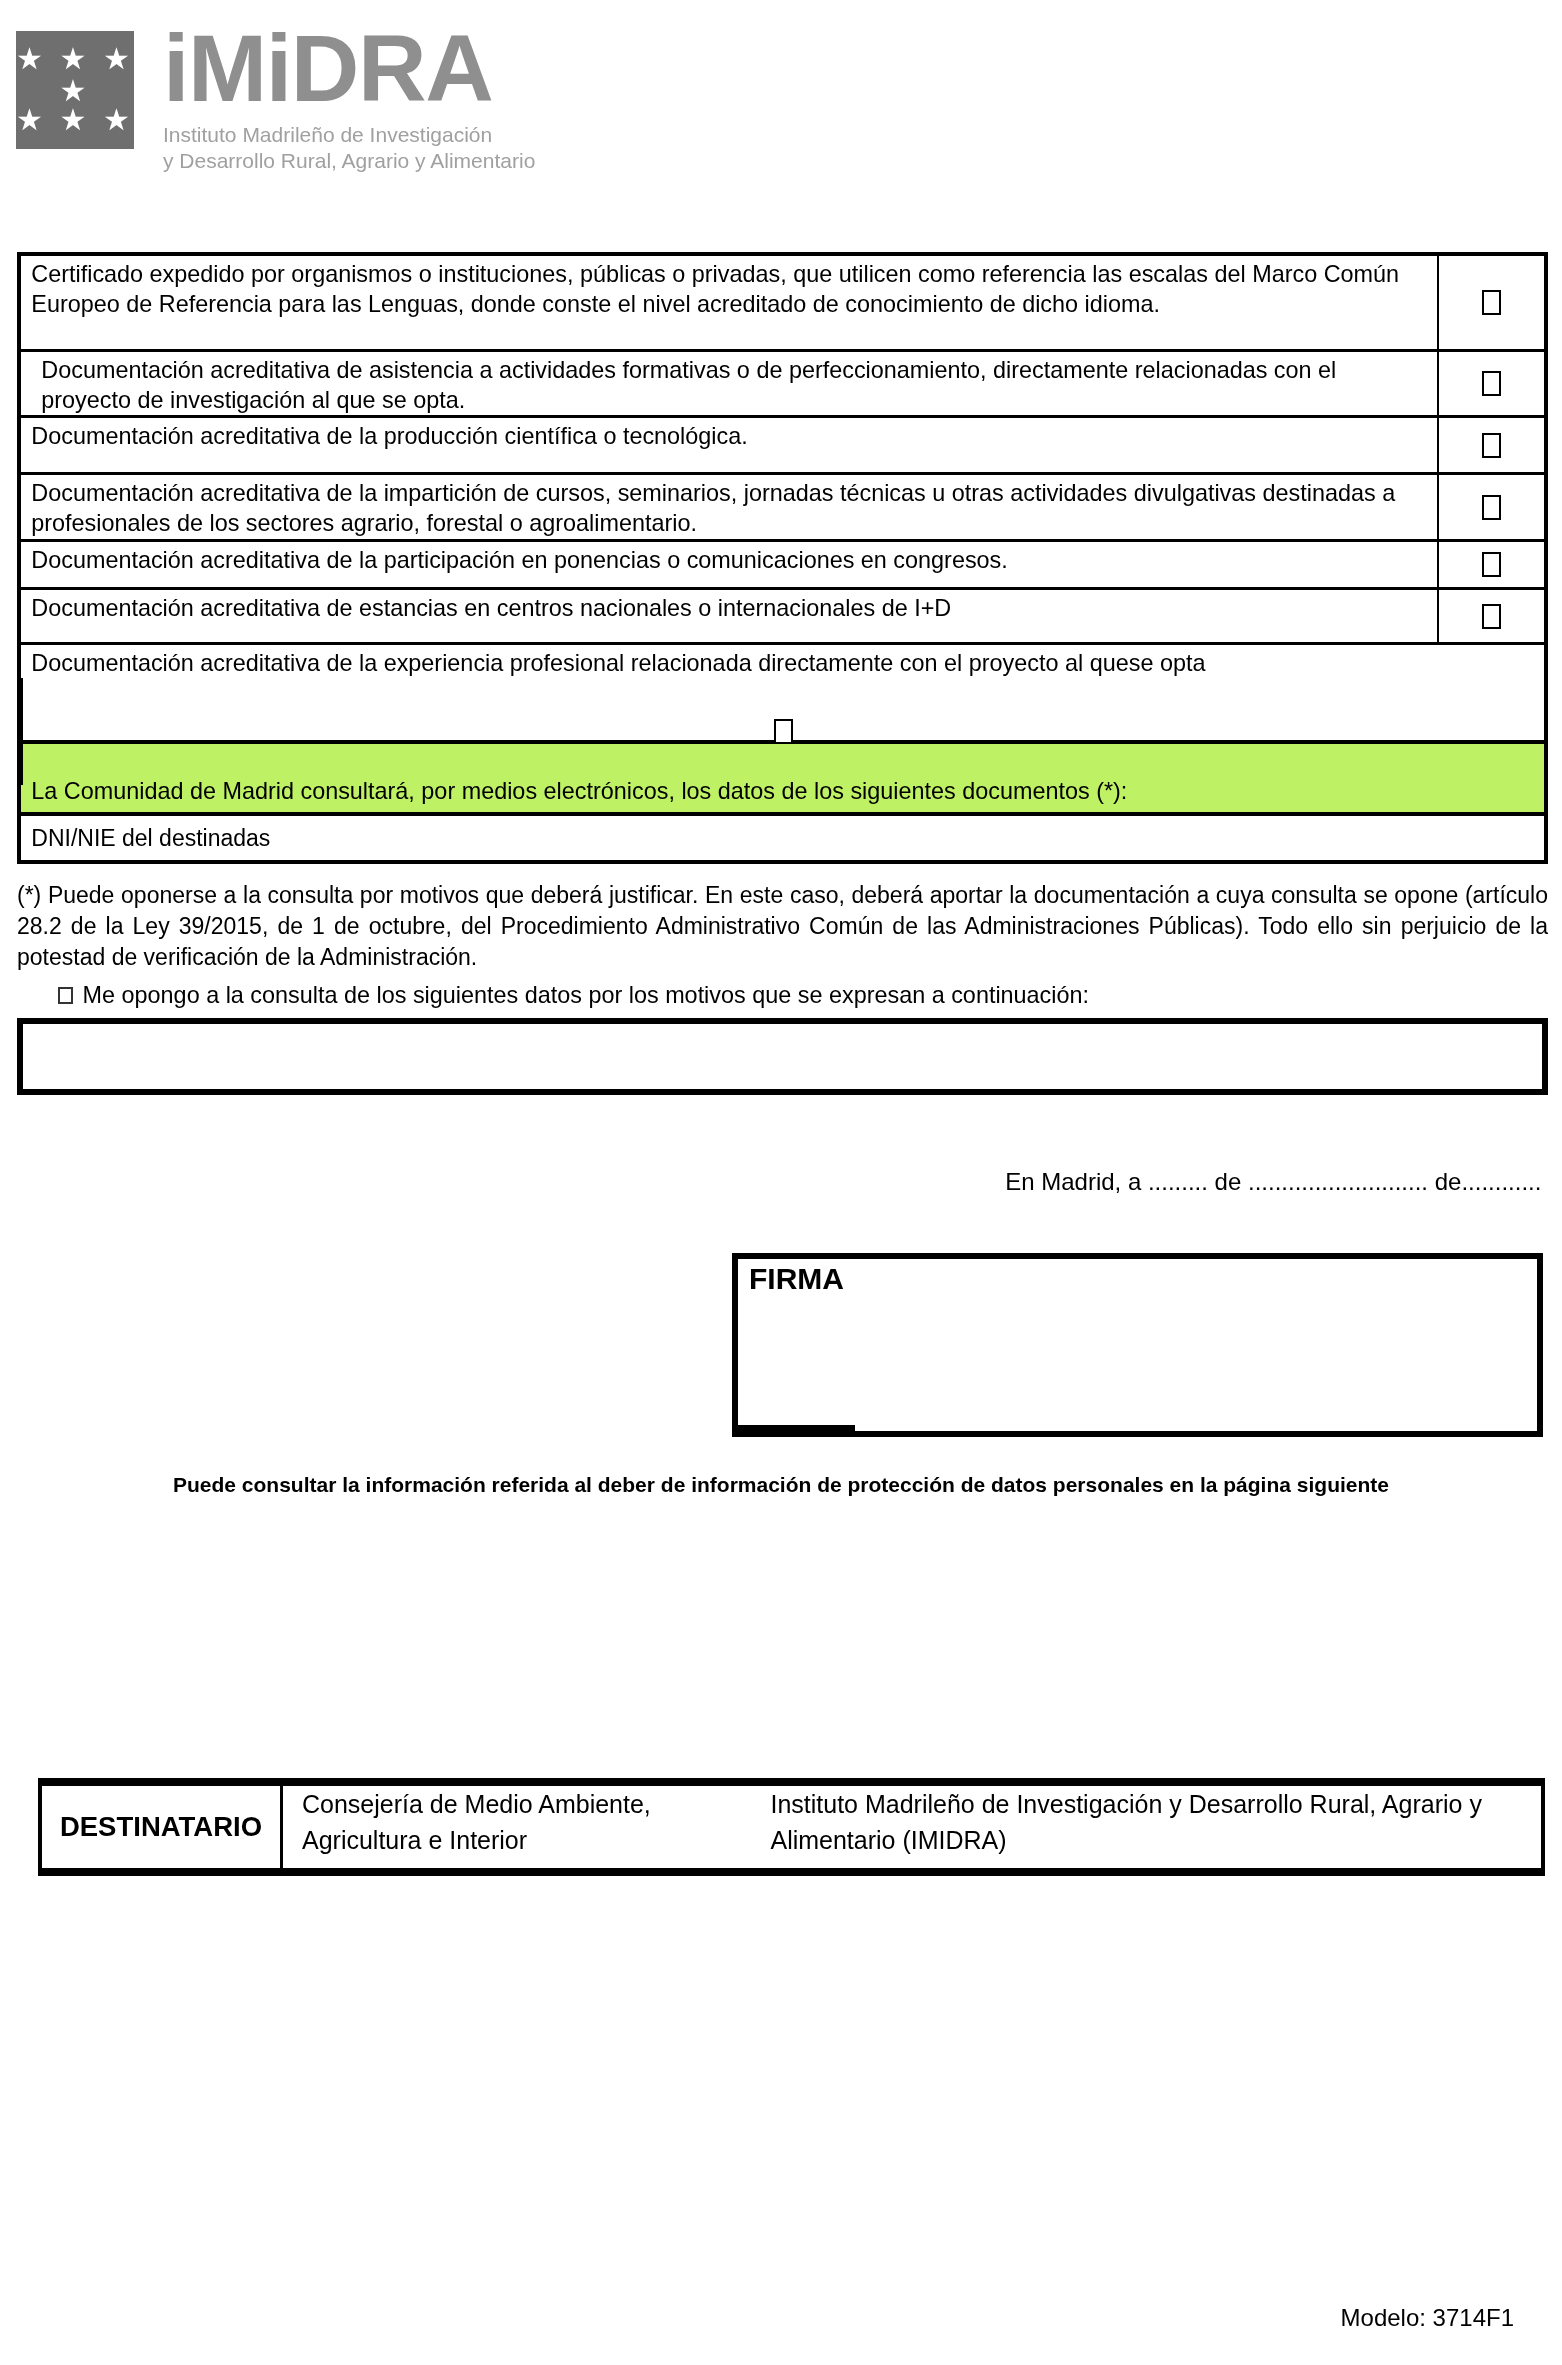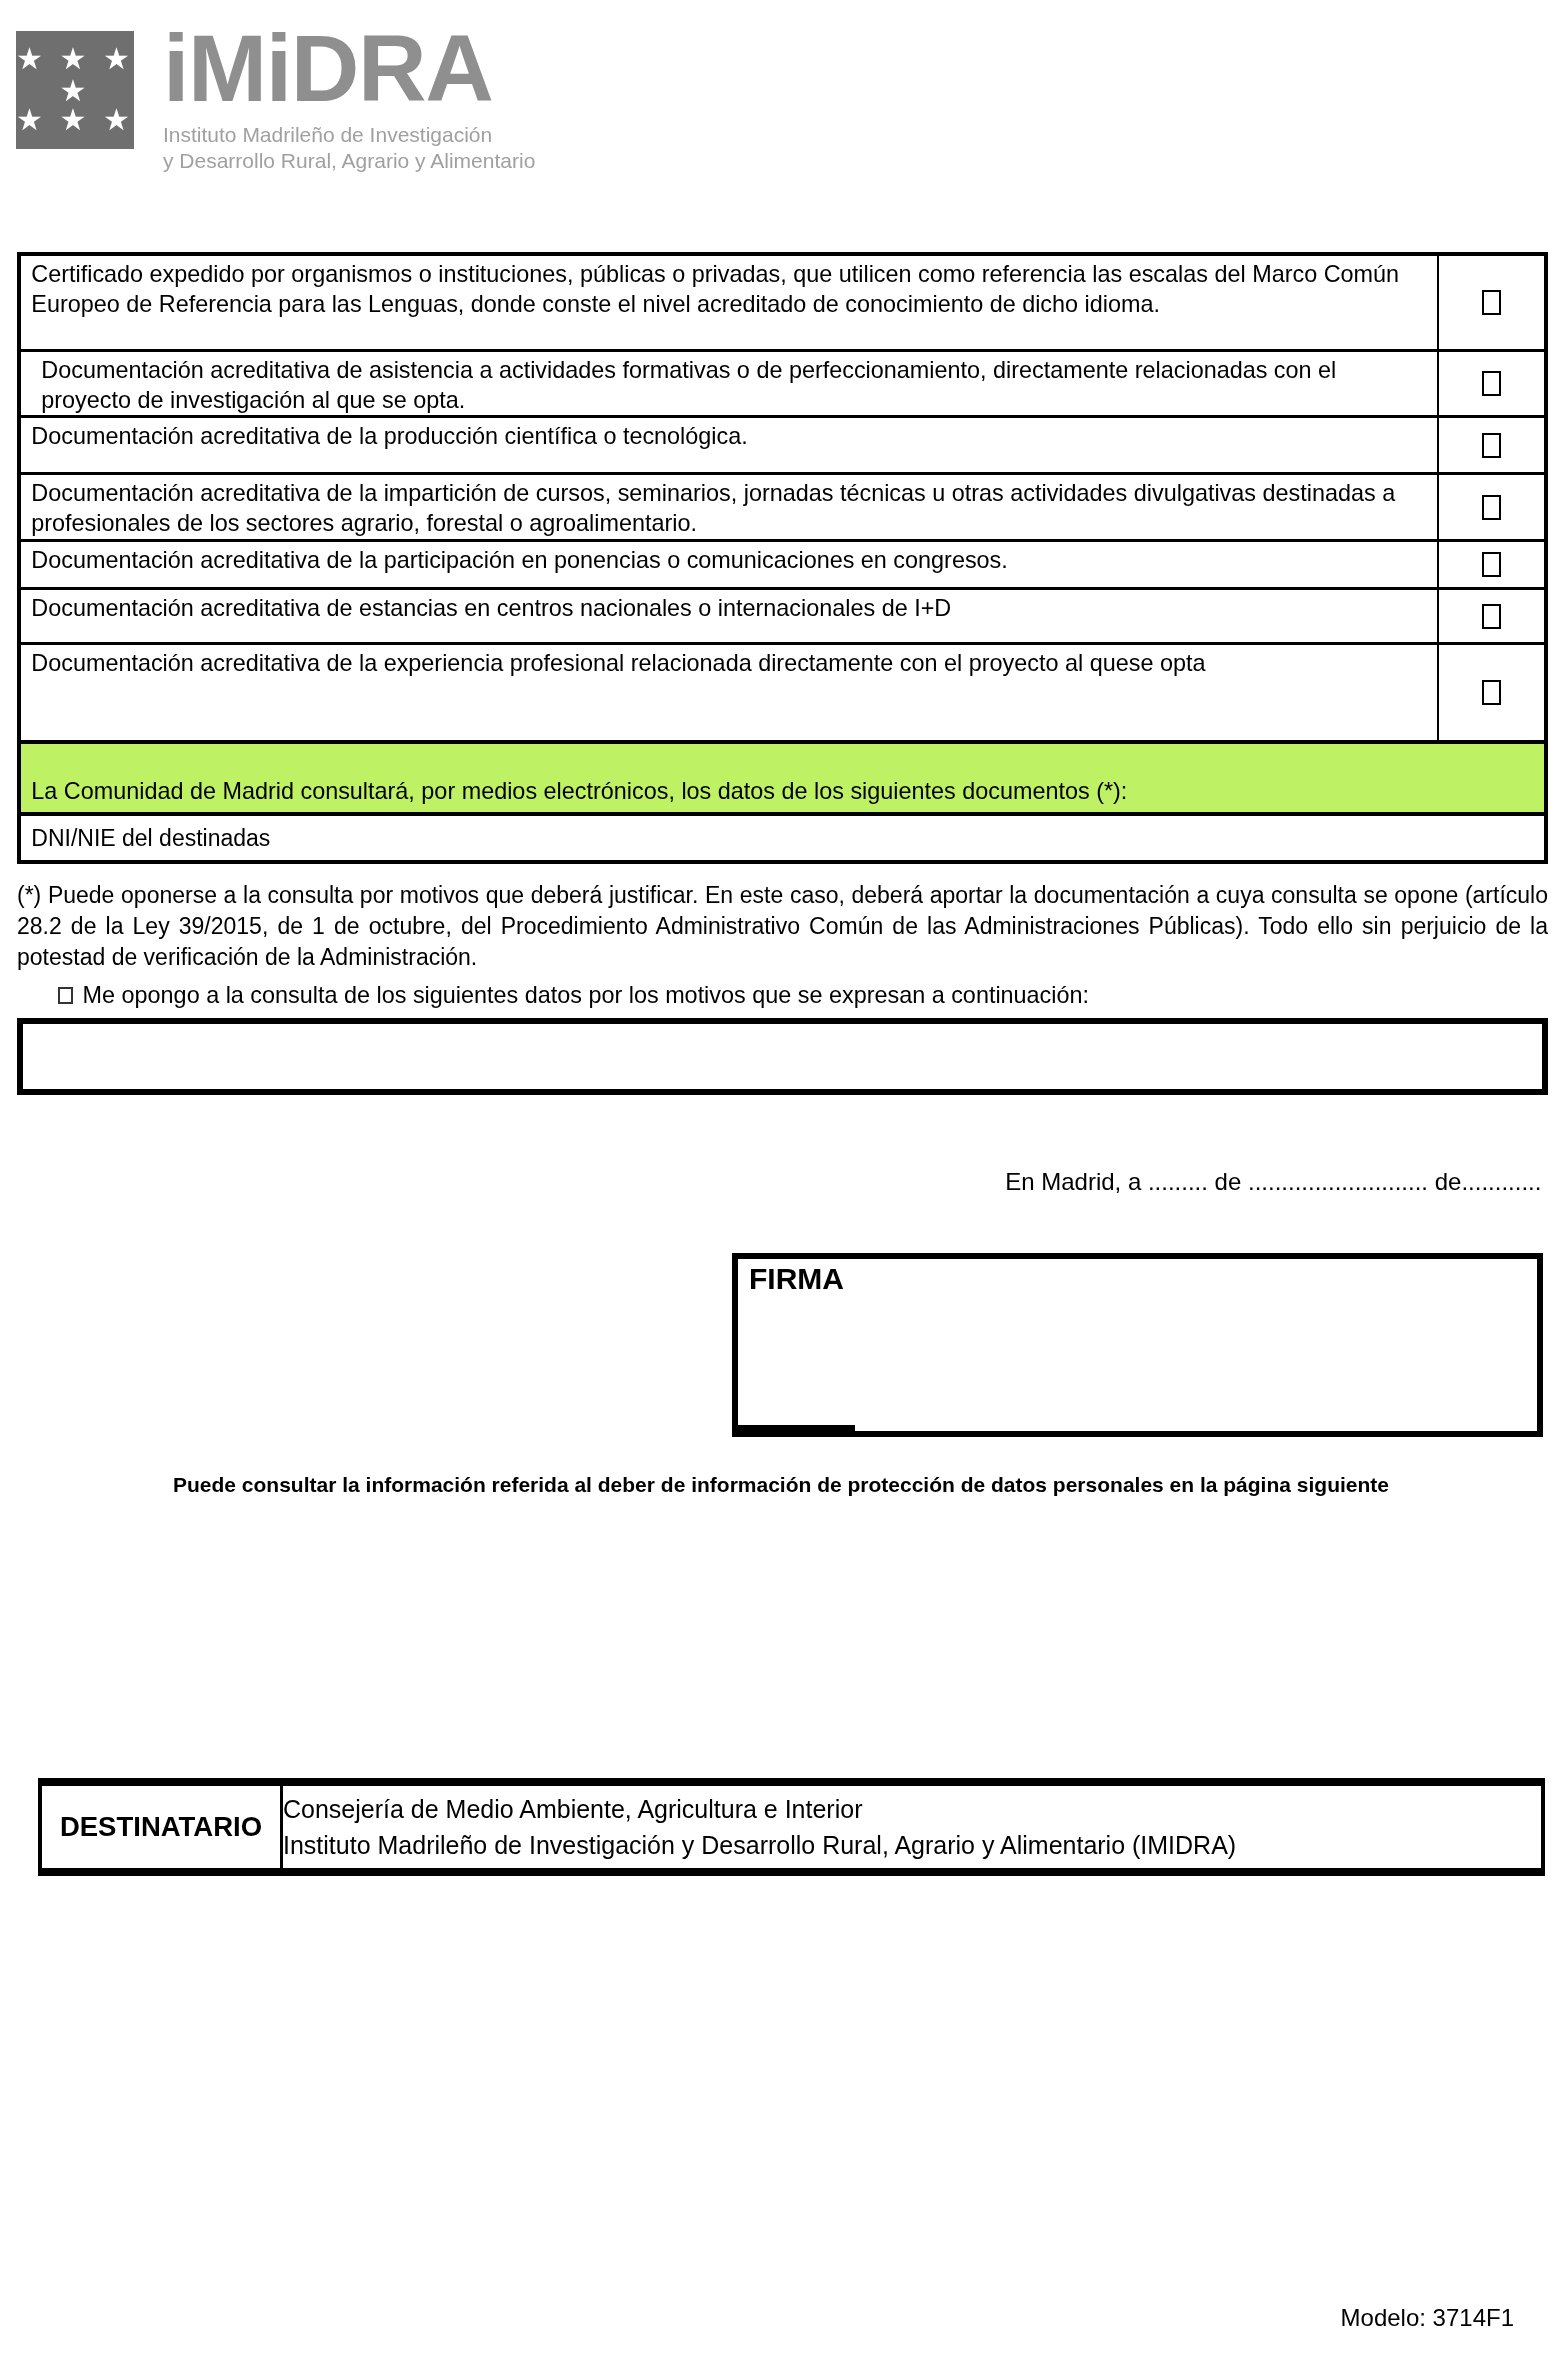--- a/index.html
+++ b/index.html
@@ -44,21 +44,21 @@
   .tcell-check {
     flex: 0 0 107px; border-left: 2.8px solid #000;
     display: flex; align-items: center; justify-content: center;
   }
   .cb {
     display: inline-block; width: 19px; height: 25px;
     border: 2.8px solid #000; background: #fff;
   }
   .r1 { height: 93px; } .r2 { height: 66px; padding-left: 10px; } .r3 { height: 57px; }
   .r4 { height: 67px; }  .r5 { height: 48px; } .r6 { height: 55px; }
-  .r7 { height: 98px; }
+  .r7 { height: 98px; flex-direction: column; }
   .gray-row {
     height: 72px; border-top: 4.1px solid #000; background: #bef264;
     display: flex; align-items: flex-end;
   }
   .gray-row .glabel { padding: 0 10.3px 6.9px 10.3px; font-size: 23.4px; }
   .dni-row { height: 48px; border-top: 4.1px solid #000; display: flex; align-items: center; }
   .dni-row .dlabel { padding: 0 10.3px; font-size: 23px; }
 
   
   .asterisk-note {
@@ -103,22 +103,22 @@
     position: absolute; left: 38px; top: 1778px; width: 1507px; height: 98px;
     border: 4.1px solid #000; border-top-width: 8.3px; border-bottom-width: 8.3px;
     display: flex;
   }
   .dest-left {
     flex: 0 0 241px; border-right: 3.4px solid #000;
     display: flex; align-items: center; justify-content: center;
     font-size: 27.5px; font-weight: bold; letter-spacing: 0px;
   }
   .dest-right {
-    flex: 1 1 auto; 
-    display: flex; flex-direction: column; justify-content: center;
+    flex: 1 1 auto; padding-left: 19px;
+    display: flex; flex-direction: row; justify-content: center;
     font-size: 25px; line-height: 36px;
   }
 
   .modelo {
     position: absolute; right: 48px; top: 2304px;
     font-size: 24px;
   }
 </style>
 </head>
 <body>

